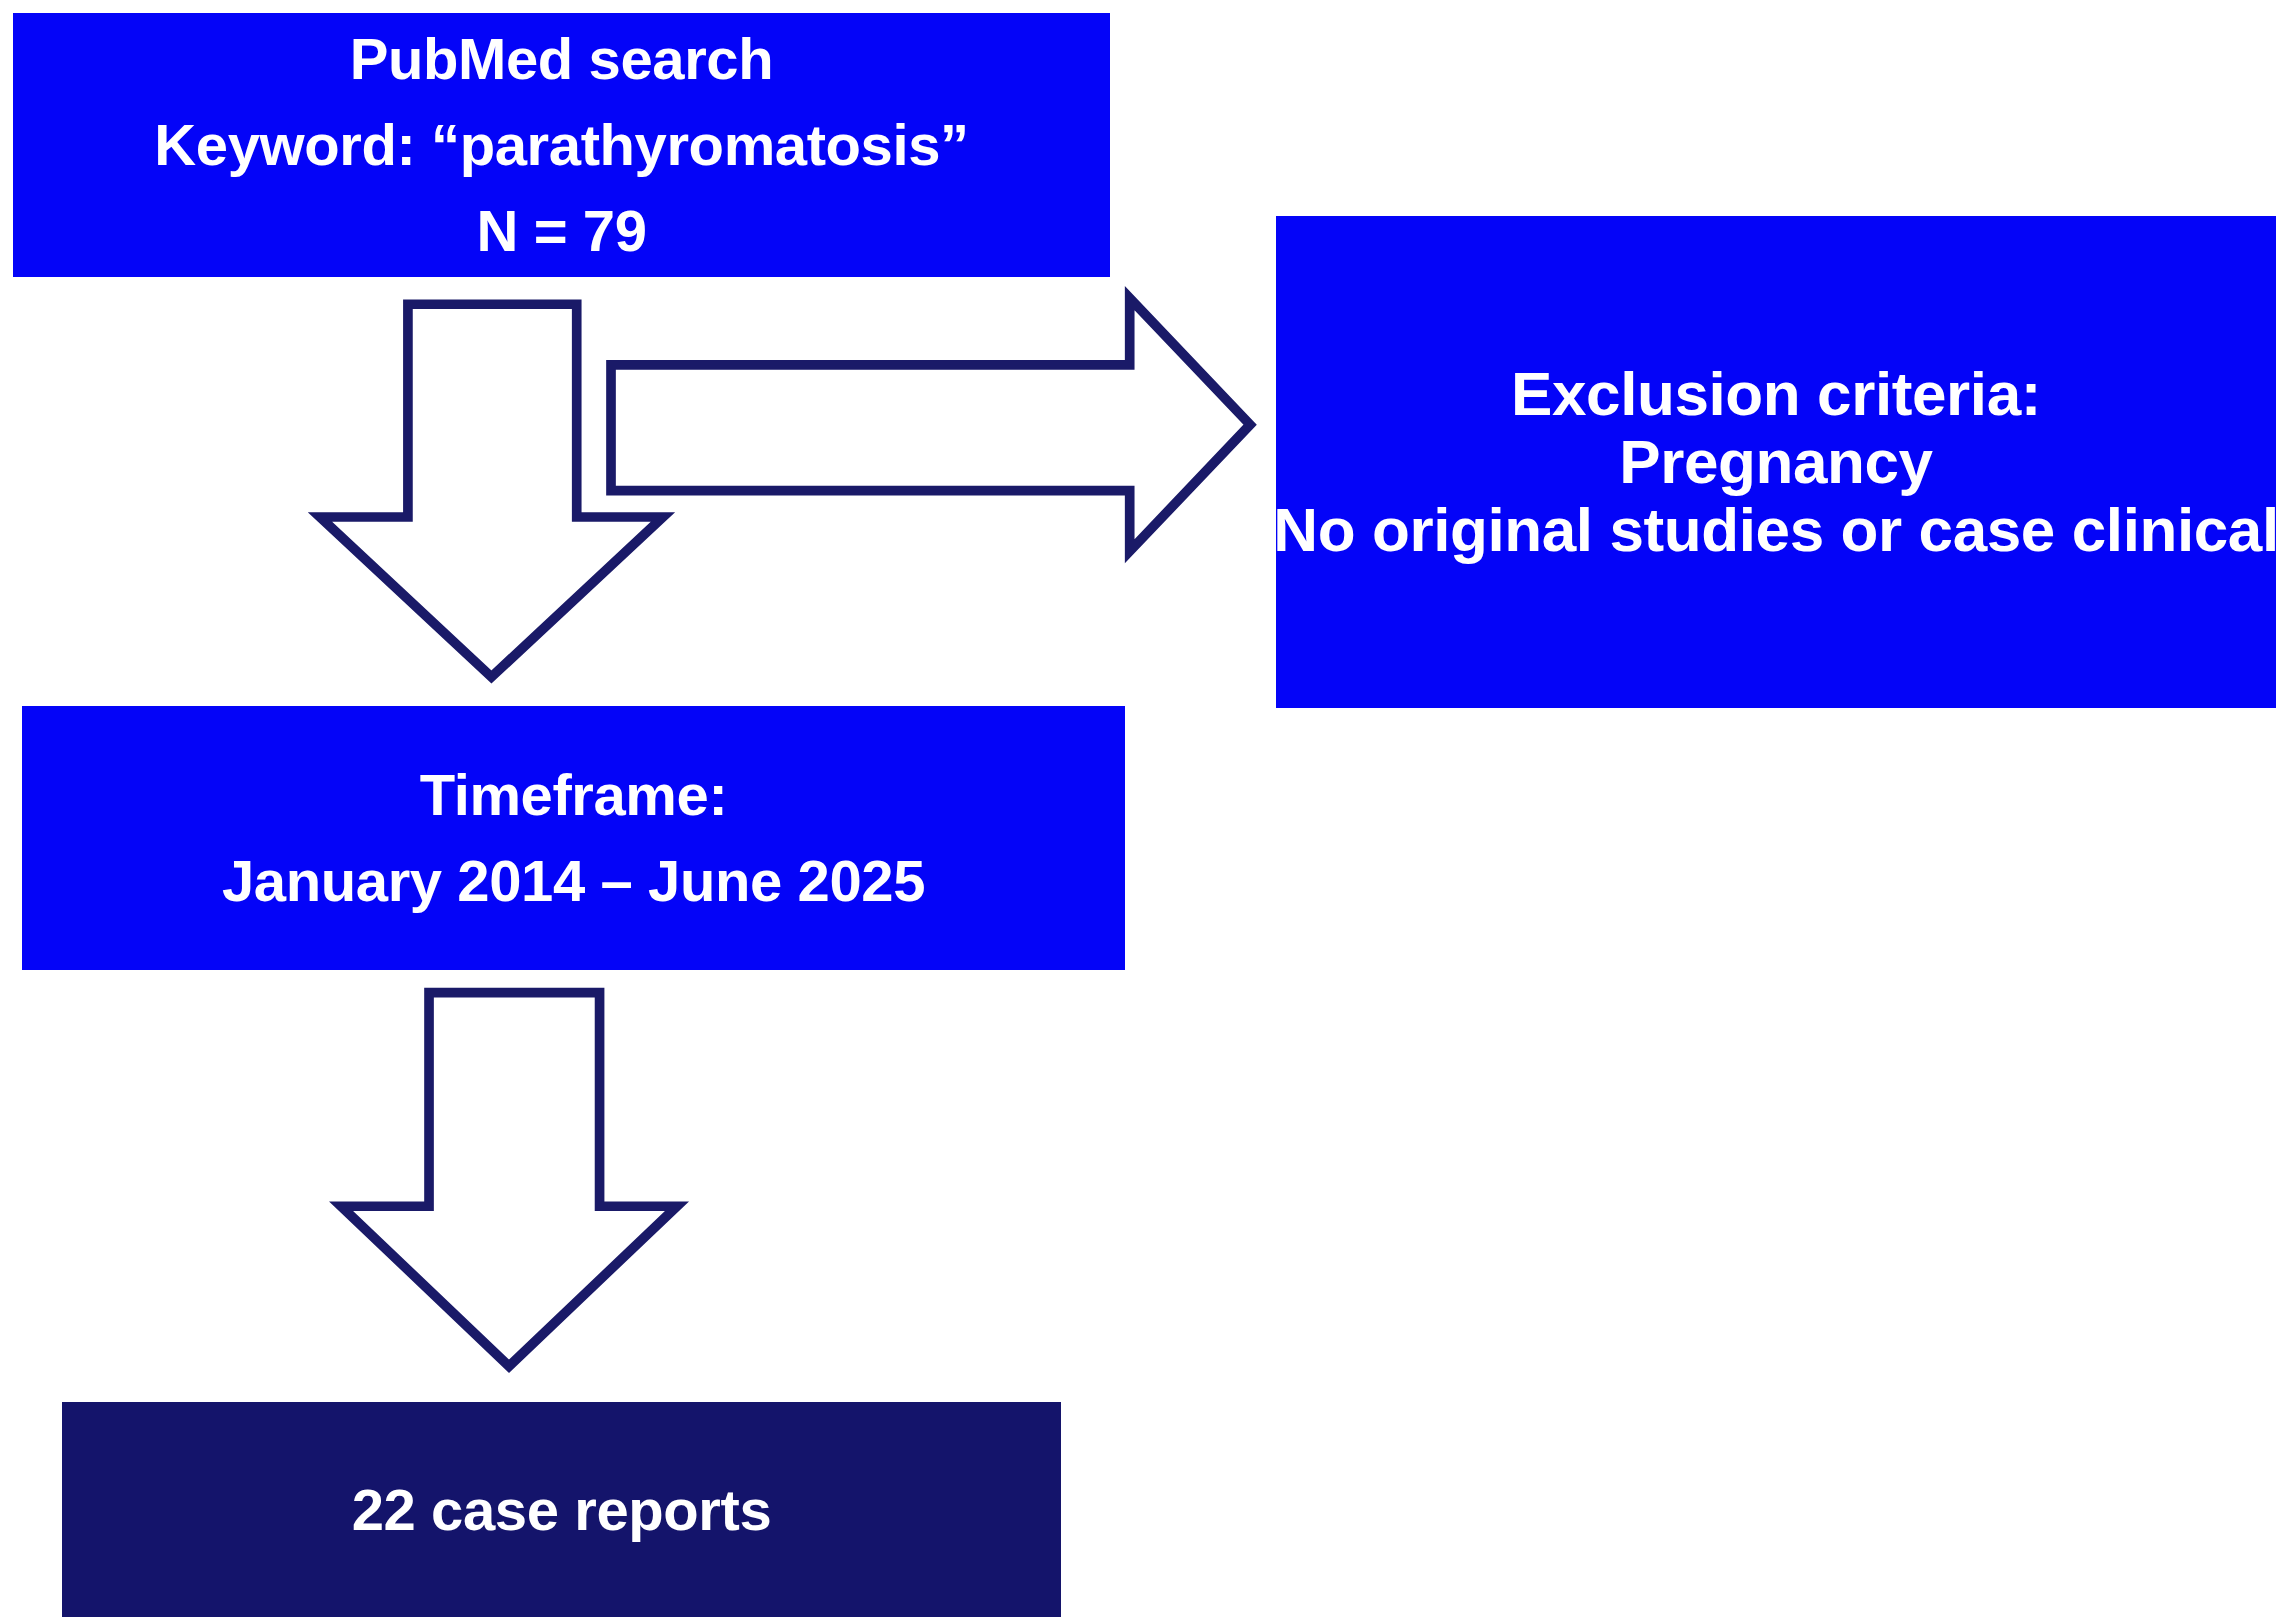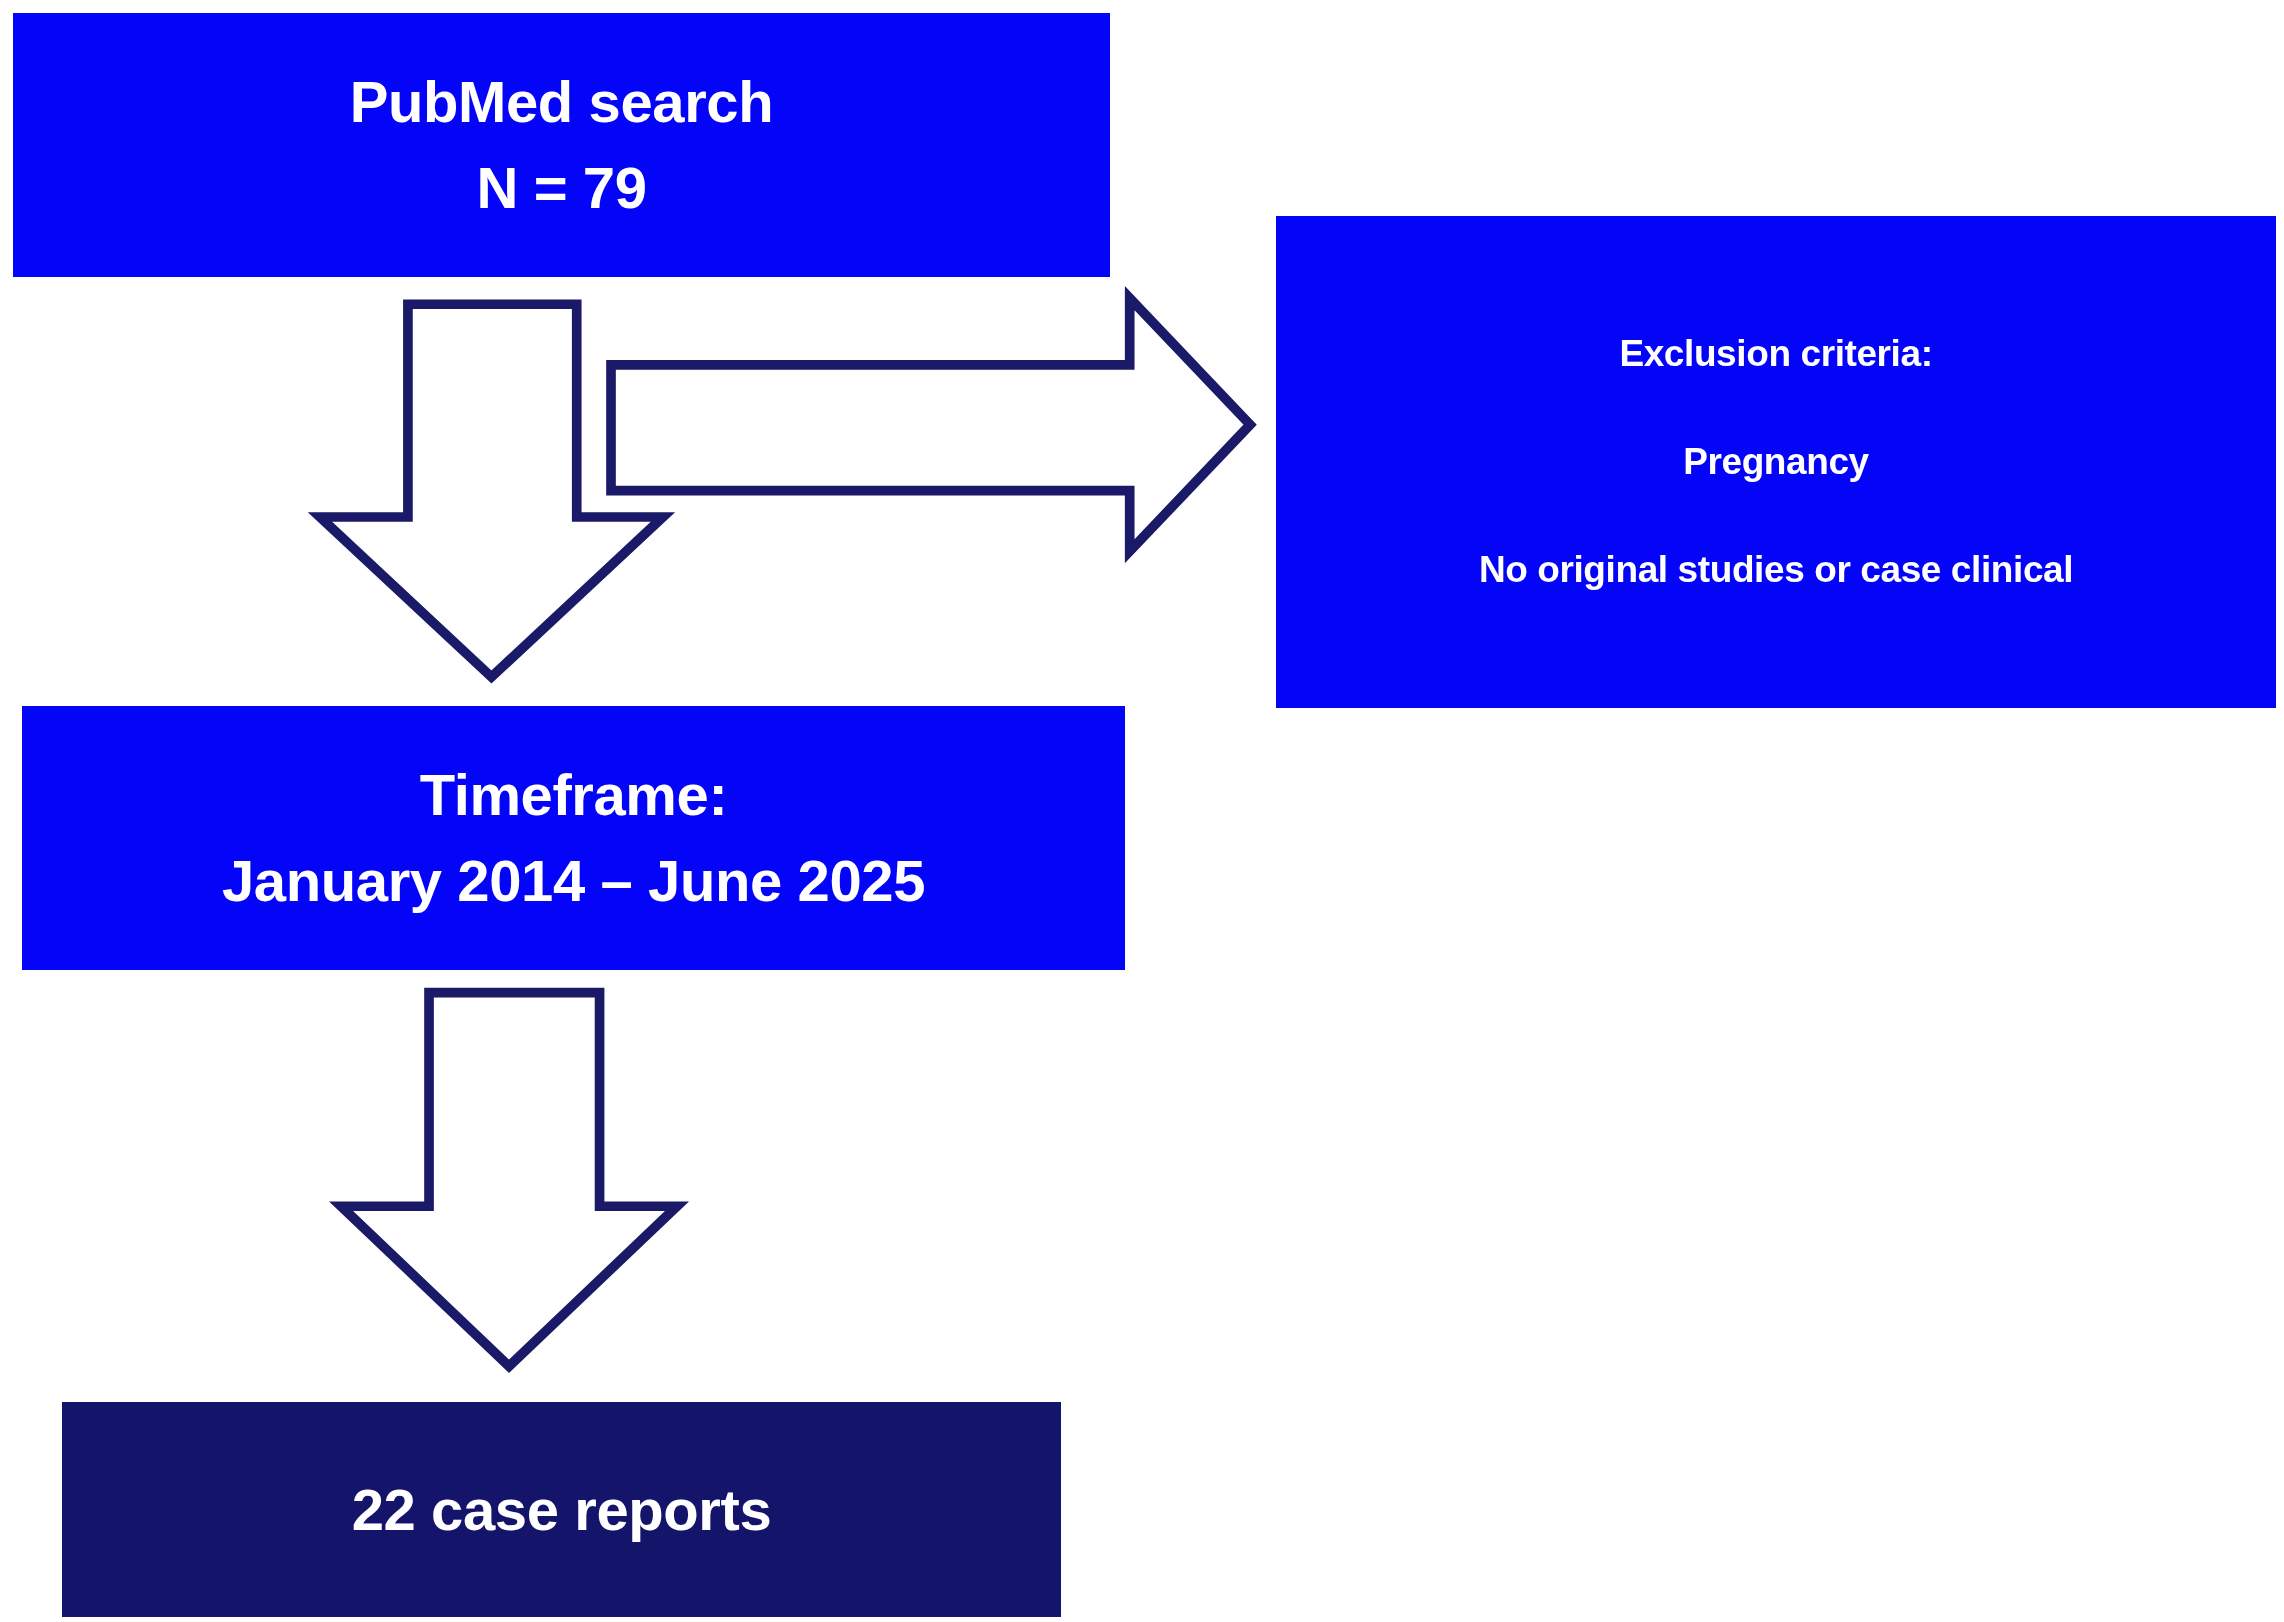--- a/index.html
+++ b/index.html
@@ -34,21 +34,21 @@
   .box-navy  { background: #14146b; margin-top: 6px; }
 
   #box-pubmed {
     left: 13px; top: 13px;
     width: 1097px; height: 264px;
     font-size: 58px; line-height: 86px;
   }
   #box-exclusion {
     left: 1276px; top: 216px;
     width: 1000px; height: 492px;
-    font-size: 37px; line-height: 68px; gap: 40px;
+    font-size: 62px; line-height: 68px;
   }
   #box-timeframe {
     left: 22px; top: 706px;
     width: 1103px; height: 264px;
     font-size: 58px; line-height: 86px;
   }
   #box-results {
     left: 62px; top: 1396px;
     width: 999px; height: 215px;
     font-size: 58px; line-height: 86px;
@@ -75,20 +75,21 @@
 
     <polygon points="464,346 656,346 656,588 754,588 559,770 364,588 464,588"></polygon>
 
     <polygon points="695,415 1285,415 1285,339 1422,483 1285,627 1285,558 695,558"></polygon>
 
     <polygon points="488,1129 682,1129 682,1372 770,1372 579,1554 388,1372 488,1372"></polygon>
   </svg>
 
   <div id="box-pubmed" class="box box-bright">
     <div class="line">PubMed search</div>
+    <div class="line">Keyword: “parathyromatosis”</div>
     <div class="line">N = 79</div>
   </div>
 
   <div id="box-exclusion" class="box box-bright">
     <div class="line">Exclusion criteria:</div>
     <div class="line">Pregnancy</div>
     <div class="line">No original studies or case clinical</div>
   </div>
 
   <div id="box-timeframe" class="box box-bright">

